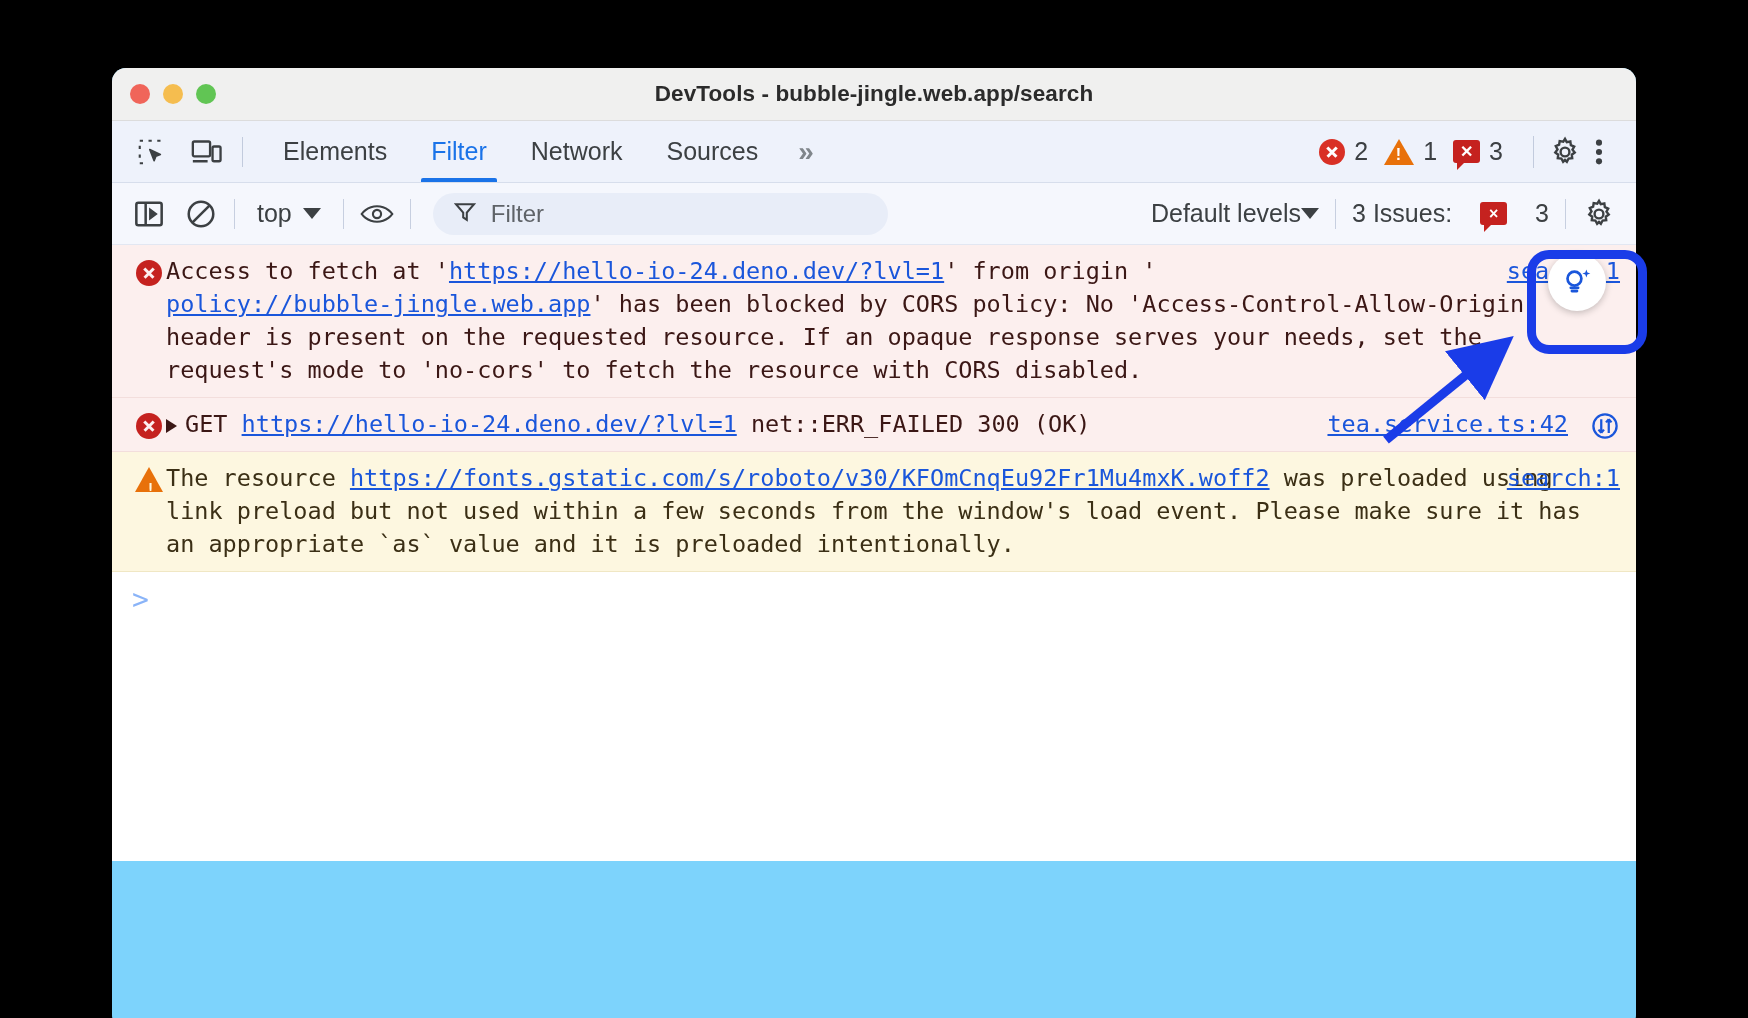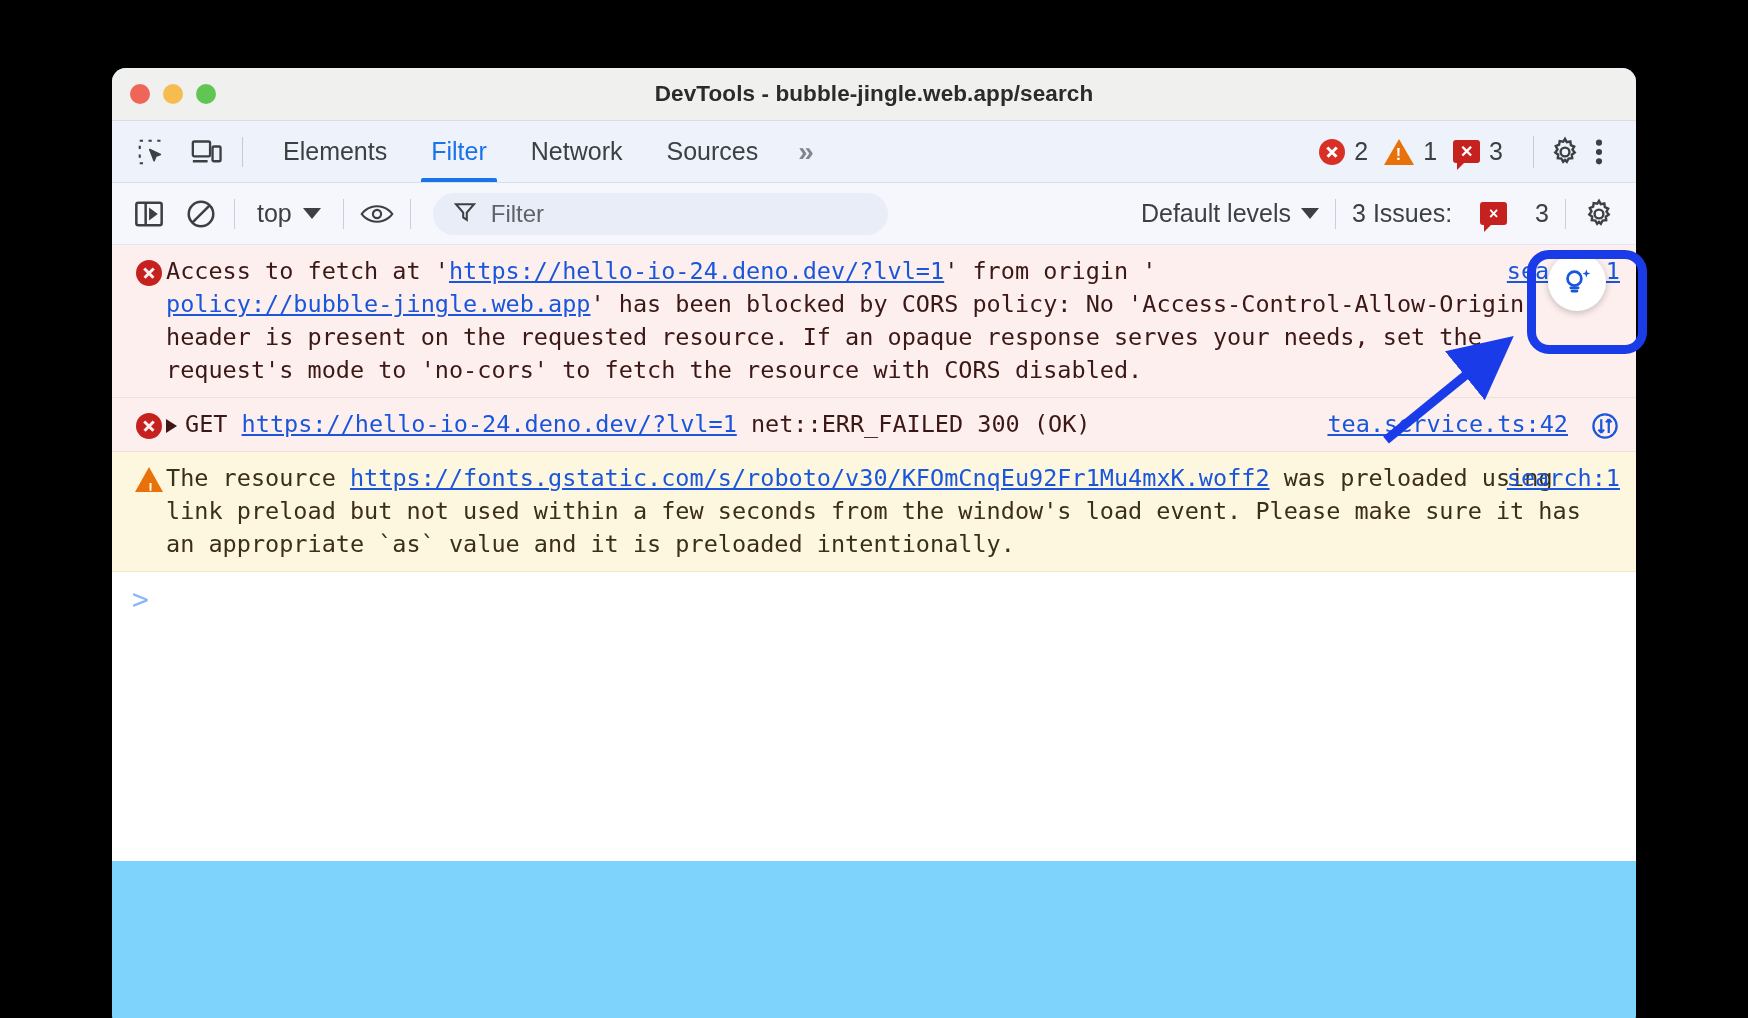--- a/index.html
+++ b/index.html
@@ -97,21 +97,21 @@
   .ctx { display: flex; align-items: center; gap: 11px; font-size: 25px; color: #3c4043; cursor: pointer; padding: 0 6px;}
   .caret { width: 0; height: 0; border-left: 9px solid transparent; border-right: 9px solid transparent; border-top: 11px solid #3c4043; }
   .filter {
     flex: 0 0 auto; width: 455px; height: 42px;
     background: #e8edf8; border-radius: 21px;
     display: flex; align-items: center; gap: 14px; padding: 0 20px;
     margin-left: 6px;
   }
   .filter-text { font-size: 24px; color: #5f6368; }
   .conbar-right { margin-left: auto; display: flex; align-items: center; }
-  .levels { display: flex; align-items: center; gap: 10px; font-size: 25px; color: #3c4043; cursor: pointer; }
+  .levels { display: flex; align-items: center; font-size: 25px; color: #3c4043; cursor: pointer; }
   .issues { display: flex; align-items: center; gap: 28px; font-size: 25px; color: #3c4043; }
 
   
   .console { position: relative; background: #fff; height: 616px; }
   .msg {
     display: flex; padding: 10px 16px 10px 20px;
     font-family: "DejaVu Sans Mono", monospace;
     font-size: 23.5px; line-height: 33px;
     position: relative;
   }

